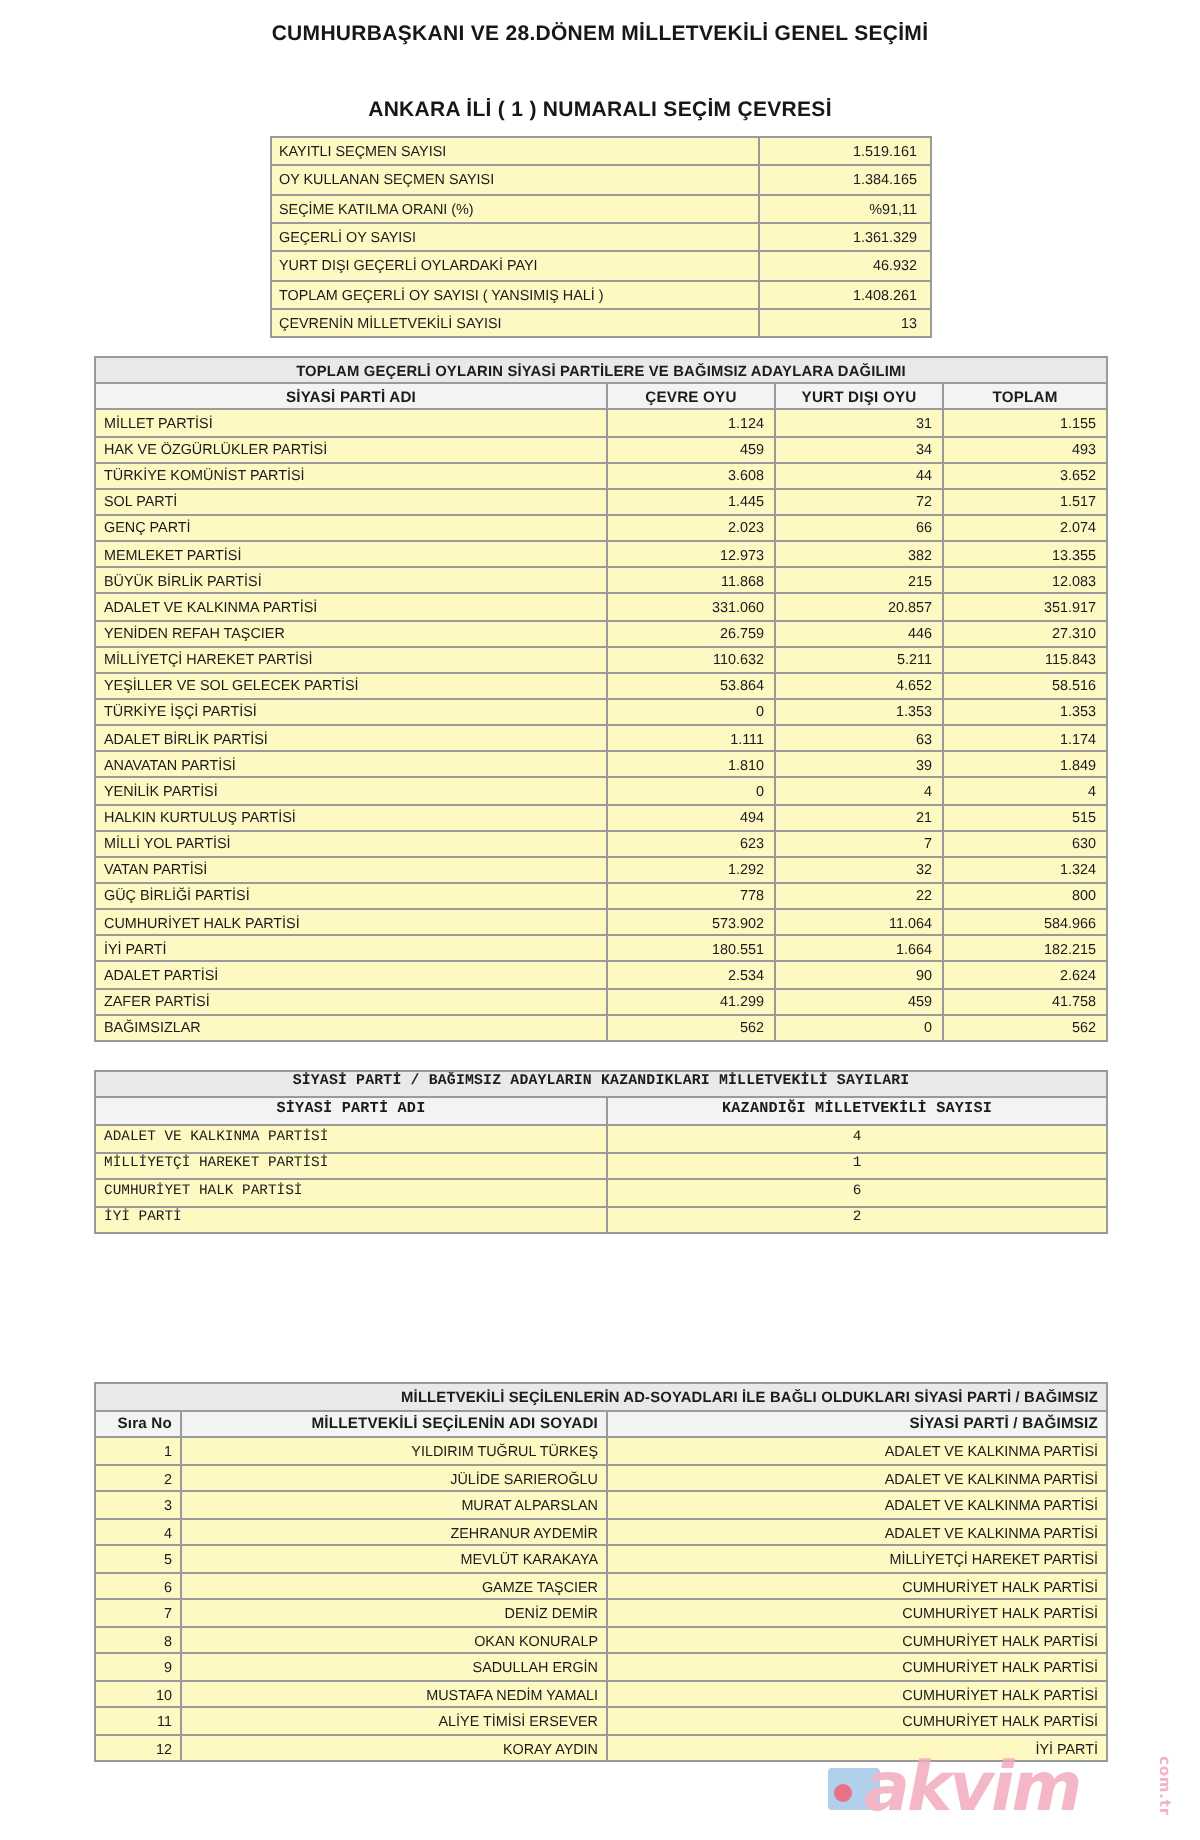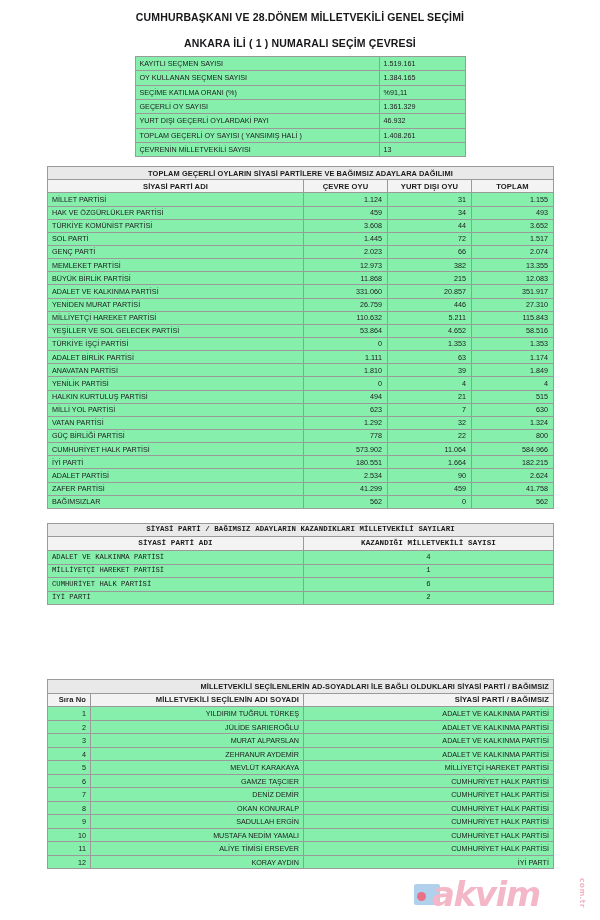--- a/index.html
+++ b/index.html
@@ -30,28 +30,28 @@
     text-align: center;
   }
   .title-main,
   .title-sub {
     font-size: 10.5px;
     font-weight: bold;
     letter-spacing: 0.15px;
     color: #17171a;
     line-height: 1.1;
   }
-  .title-main { margin-bottom: 14px; }
+  .title-main { margin-bottom: 26px; }
   .title-sub  { margin-bottom: 7px; }
 
   
   table {
     border-collapse: collapse;
     table-layout: fixed;
-    background: #86efac;
+    background: #fef9c3;
   }
   td, th {
     border: 1px solid #9a9a9a;
     padding: 0 4px;
     font-weight: normal;
     font-size: 7.2px;
     line-height: 1;
     color: #1b1b1b;
     height: 11.6px;
     vertical-align: middle;
@@ -77,21 +77,21 @@
   .num { text-align: right; padding-right: 5px; }
   .ctr { text-align: center; }
   .lbl { text-align: left; padding-left: 4px; }
 
   
   .t-summary {
     width: 330px;
     margin: 0 auto;
   }
   .t-summary td { height: 13.3px; font-size: 7.2px; }
-  .t-summary .v { text-align: left; padding-right: 6px; }
+  .t-summary .v { text-align: right; padding-right: 6px; }
 
   
   .wrap-wide {
     width: 506px;
     margin: 0 auto;
   }
   .t-votes { width: 506px; }
   .t-votes td { height: 12.15px; }
 
   
@@ -268,21 +268,21 @@
             <td class="num">215</td>
             <td class="num">12.083</td>
           </tr>
           <tr>
             <td class="lbl">ADALET VE KALKINMA PARTİSİ</td>
             <td class="num">331.060</td>
             <td class="num">20.857</td>
             <td class="num">351.917</td>
           </tr>
           <tr>
-            <td class="lbl">YENİDEN MURAT PARTİSİ</td>
+            <td class="lbl">YENİDEN REFAH TAŞCIER</td>
             <td class="num">26.759</td>
             <td class="num">446</td>
             <td class="num">27.310</td>
           </tr>
           <tr>
             <td class="lbl">MİLLİYETÇİ HAREKET PARTİSİ</td>
             <td class="num">110.632</td>
             <td class="num">5.211</td>
             <td class="num">115.843</td>
           </tr>

